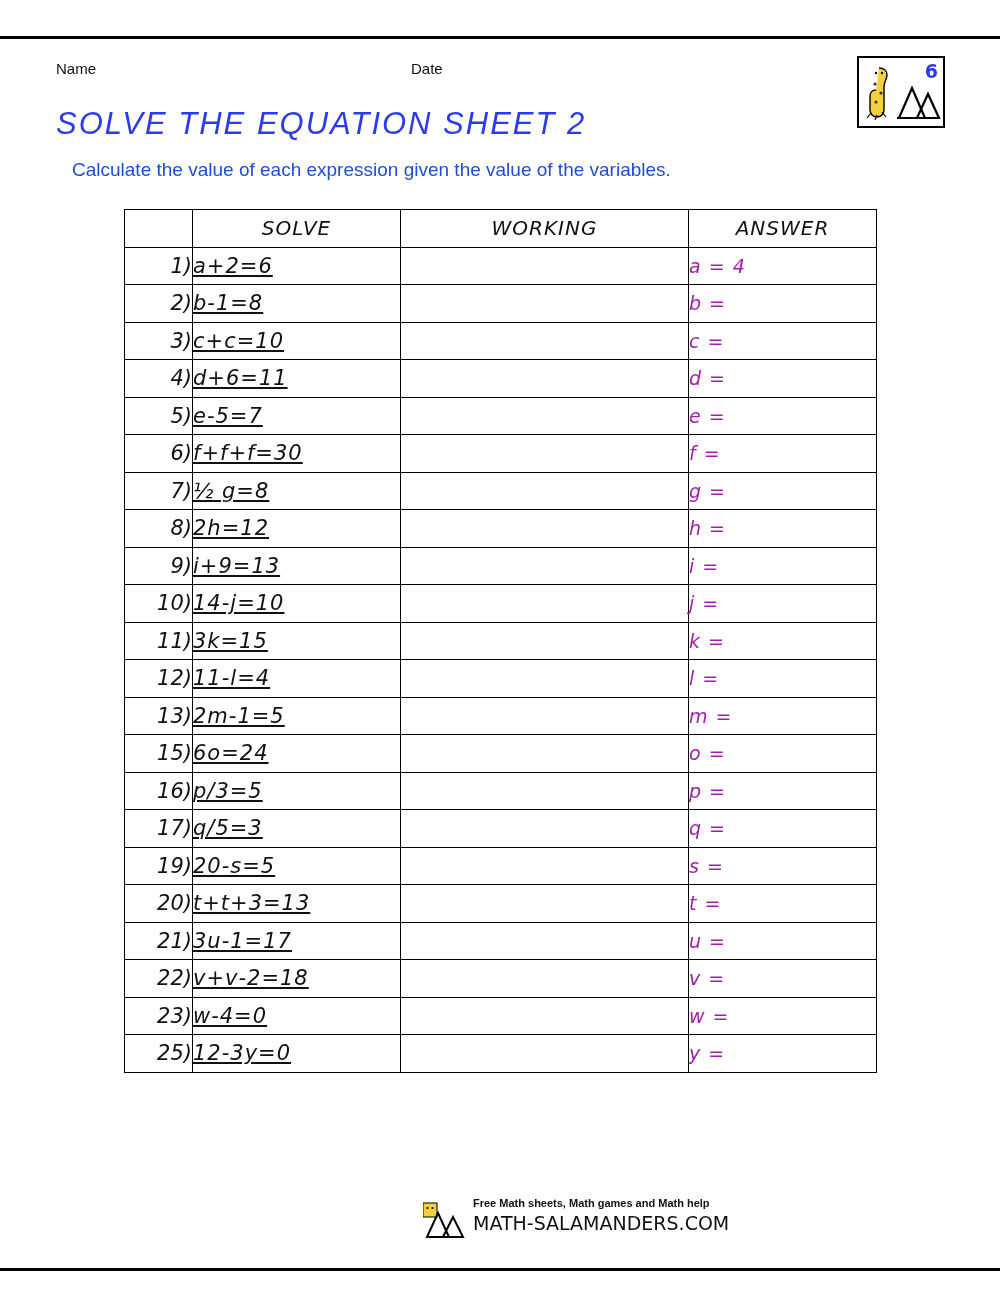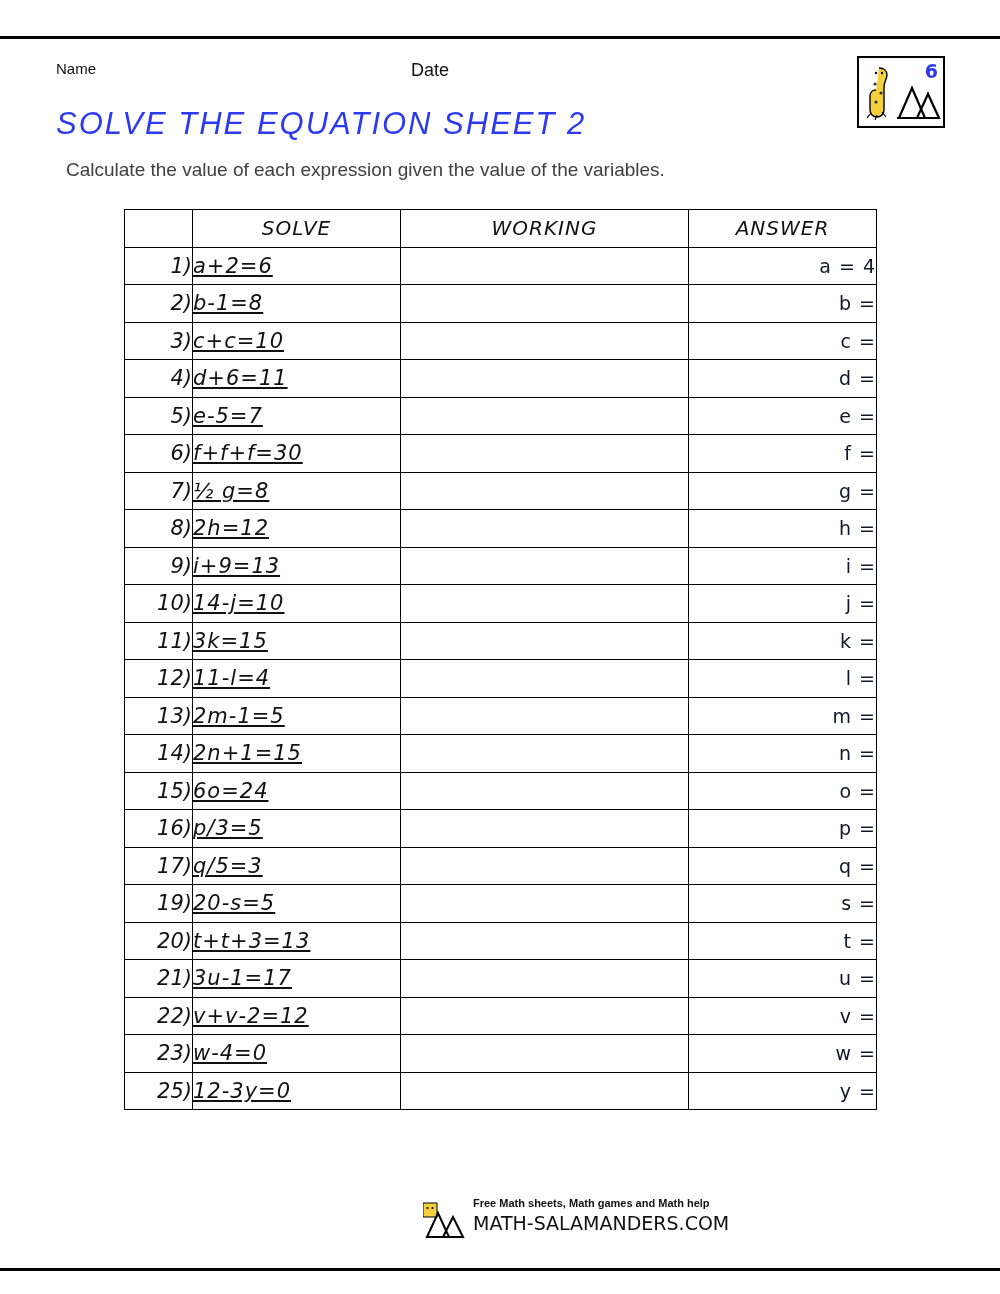--- a/index.html
+++ b/index.html
@@ -41,41 +41,41 @@
     position: absolute;
     top: 60px;
     left: 56px;
     font-size: 15px;
     color: #111;
   }
   .date-label {
     position: absolute;
     top: 60px;
     left: 411px;
-    font-size: 18px;
+    font-size: 15px;
     color: #111;
   }
 
   .title {
     position: absolute;
     top: 106px;
     left: 56px;
     font-family: Liberation Sans, sans-serif;
     font-size: 31px;
     font-style: italic;
     letter-spacing: 2px;
     color: #2b3af0;
     white-space: nowrap;
   }
   .subtitle {
     position: absolute;
     top: 159px;
-    left: 66px;
+    left: 72px;
     font-size: 19px;
-    color: #404040;
+    color: #1d4ed8;
     white-space: nowrap;
   }
 
   
   .logo-box {
     position: absolute;
     top: 56px;
     left: 857px;
     width: 88px;
     height: 72px;
@@ -152,23 +152,24 @@
     font-size: 21px;
     color: #111;
     text-align: left;
     padding-left: 10px;
     letter-spacing: 1px;
     text-decoration: underline;
   }
   .working-cell { background: #fff; }
   .answer-cell {
     font-family: "DejaVu Sans", sans-serif;
+    font-style: italic;
     font-size: 19px;
-    color: #0f172a;
-    text-align: right;
+    color: #a21caf;
+    text-align: left;
     padding-left: 10px;
     letter-spacing: 1px;
   }
 
   
   .footer {
     position: absolute;
     top: 1197px;
     left: 0;
     width: 846px;
@@ -325,26 +326,20 @@
           <td class="working-cell"></td>
           <td class="answer-cell">l =</td>
         </tr>
         <tr>
           <td class="num-cell">13)</td>
           <td class="solve-cell">2m-1=5</td>
           <td class="working-cell"></td>
           <td class="answer-cell">m =</td>
         </tr>
         <tr>
-          <td class="num-cell">14)</td>
-          <td class="solve-cell">2n+1=15</td>
-          <td class="working-cell"></td>
-          <td class="answer-cell">n =</td>
-        </tr>
-        <tr>
           <td class="num-cell">15)</td>
           <td class="solve-cell">6o=24</td>
           <td class="working-cell"></td>
           <td class="answer-cell">o =</td>
         </tr>
         <tr>
           <td class="num-cell">16)</td>
           <td class="solve-cell">p/3=5</td>
           <td class="working-cell"></td>
           <td class="answer-cell">p =</td>
@@ -368,21 +363,21 @@
           <td class="answer-cell">t =</td>
         </tr>
         <tr>
           <td class="num-cell">21)</td>
           <td class="solve-cell">3u-1=17</td>
           <td class="working-cell"></td>
           <td class="answer-cell">u =</td>
         </tr>
         <tr>
           <td class="num-cell">22)</td>
-          <td class="solve-cell">v+v-2=12</td>
+          <td class="solve-cell">v+v-2=18</td>
           <td class="working-cell"></td>
           <td class="answer-cell">v =</td>
         </tr>
         <tr>
           <td class="num-cell">23)</td>
           <td class="solve-cell">w-4=0</td>
           <td class="working-cell"></td>
           <td class="answer-cell">w =</td>
         </tr>
         <tr>

